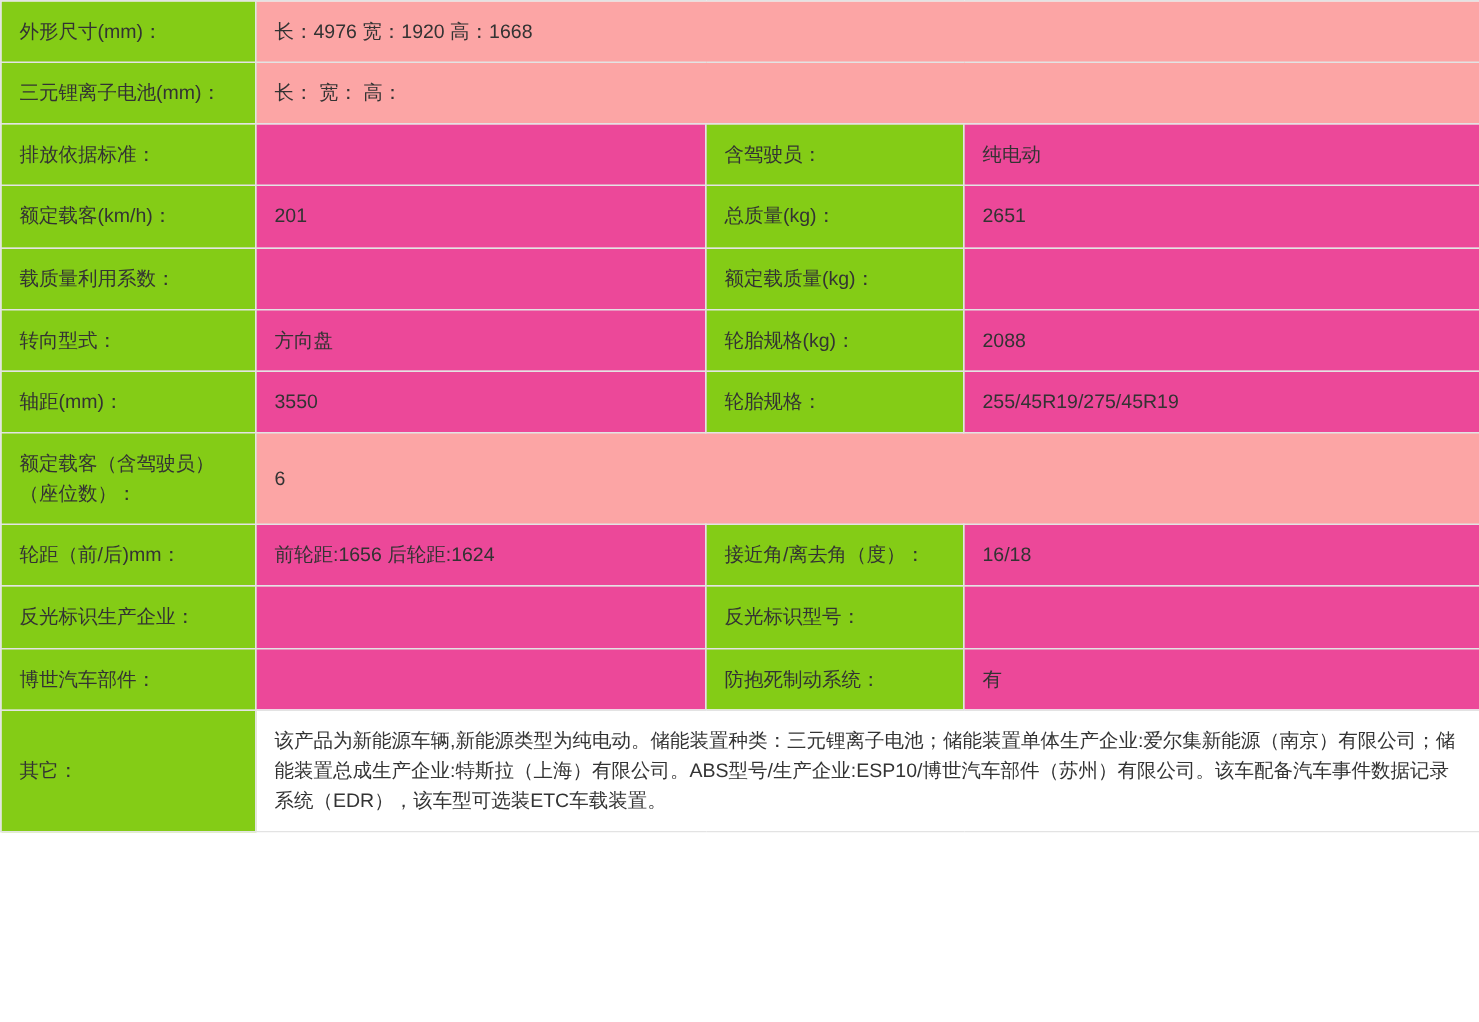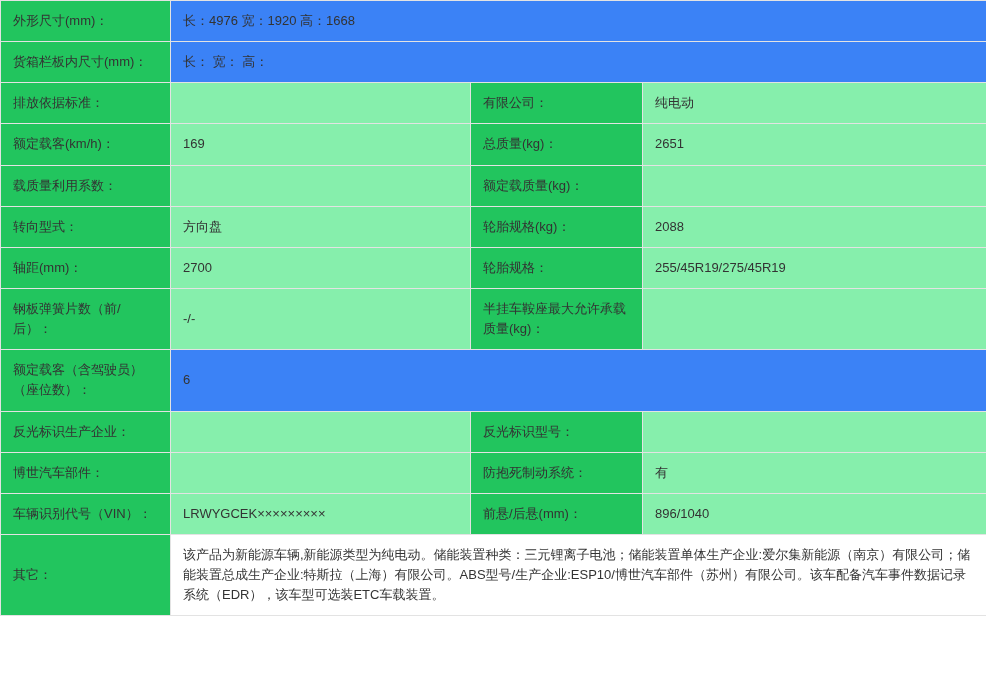--- a/index.html
+++ b/index.html
@@ -18,30 +18,30 @@
     table-layout: fixed;
   }
   #spec-table td {
     border: 1px solid #e3e3e3;
     padding: 10px 12px;
     vertical-align: middle;
     line-height: 1.55;
     word-break: break-word;
   }
   td.label {
-    background: #22c55e;
+    background: #84cc16;
     color: #333333;
     width: 170px;
   }
   td.value {
-    background: #86efac;
+    background: #ec4899;
     color: #333333;
   }
   td.value-wide {
-    background: #3b82f6;
+    background: #fca5a5;
     color: #333333;
   }
   tr.tall td {
     padding-top: 14px;
     padding-bottom: 14px;
   }
   td.note {
     background: #ffffff;
     color: #333333;
     line-height: 1.75;
@@ -58,79 +58,73 @@
     <col style="width:300px">
     <col style="width:172px">
     <col style="width:344px">
   </colgroup>
   <tbody>
     <tr>
       <td class="label">外形尺寸(mm)：</td>
       <td class="value-wide" colspan="3">长：4976 宽：1920 高：1668</td>
     </tr>
     <tr>
-      <td class="label">货箱栏板内尺寸(mm)：</td>
+      <td class="label">三元锂离子电池(mm)：</td>
       <td class="value-wide" colspan="3">长： 宽： 高：</td>
     </tr>
     <tr>
       <td class="label">排放依据标准：</td>
       <td class="value"></td>
-      <td class="label">有限公司：</td>
+      <td class="label">含驾驶员：</td>
       <td class="value">纯电动</td>
     </tr>
     <tr>
       <td class="label">额定载客(km/h)：</td>
-      <td class="value">169</td>
+      <td class="value">201</td>
       <td class="label">总质量(kg)：</td>
       <td class="value">2651</td>
     </tr>
     <tr>
       <td class="label">载质量利用系数：</td>
       <td class="value"></td>
       <td class="label">额定载质量(kg)：</td>
       <td class="value"></td>
     </tr>
     <tr>
       <td class="label">转向型式：</td>
       <td class="value">方向盘</td>
       <td class="label">轮胎规格(kg)：</td>
       <td class="value">2088</td>
     </tr>
     <tr>
       <td class="label">轴距(mm)：</td>
-      <td class="value">2700</td>
+      <td class="value">3550</td>
       <td class="label">轮胎规格：</td>
       <td class="value">255/45R19/275/45R19</td>
     </tr>
     <tr class="tall">
-      <td class="label">钢板弹簧片数（前/后）：</td>
-      <td class="value">-/-</td>
-      <td class="label">半挂车鞍座最大允许承载质量(kg)：</td>
-      <td class="value"></td>
-    </tr>
-    <tr class="tall">
       <td class="label">额定载客（含驾驶员）（座位数）：</td>
       <td class="value-wide" colspan="3">6</td>
+    </tr>
+    <tr>
+      <td class="label">轮距（前/后)mm：</td>
+      <td class="value">前轮距:1656 后轮距:1624</td>
+      <td class="label">接近角/离去角（度）：</td>
+      <td class="value">16/18</td>
     </tr>
     <tr>
       <td class="label">反光标识生产企业：</td>
       <td class="value"></td>
       <td class="label">反光标识型号：</td>
       <td class="value"></td>
     </tr>
     <tr>
       <td class="label">博世汽车部件：</td>
       <td class="value"></td>
       <td class="label">防抱死制动系统：</td>
       <td class="value">有</td>
     </tr>
     <tr>
-      <td class="label">车辆识别代号（VIN）：</td>
-      <td class="value">LRWYGCEK×××××××××</td>
-      <td class="label">前悬/后悬(mm)：</td>
-      <td class="value">896/1040</td>
-    </tr>
-    <tr>
       <td class="label">其它：</td>
       <td class="note" colspan="3">该产品为新能源车辆,新能源类型为纯电动。储能装置种类：三元锂离子电池；储能装置单体生产企业:爱尔集新能源（南京）有限公司；储能装置总成生产企业:特斯拉（上海）有限公司。ABS型号/生产企业:ESP10/博世汽车部件（苏州）有限公司。该车配备汽车事件数据记录系统（EDR），该车型可选装ETC车载装置。</td>
     </tr>
   </tbody>
 </table>
 
 </body></html>

